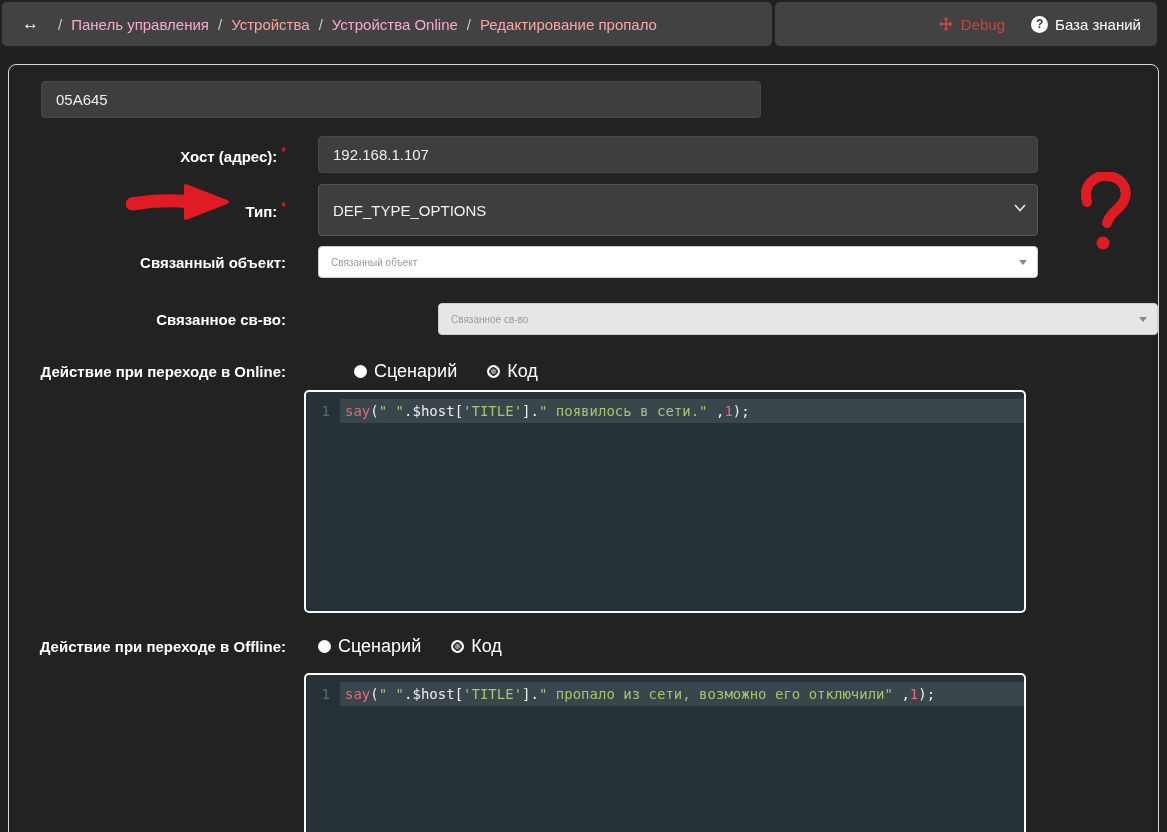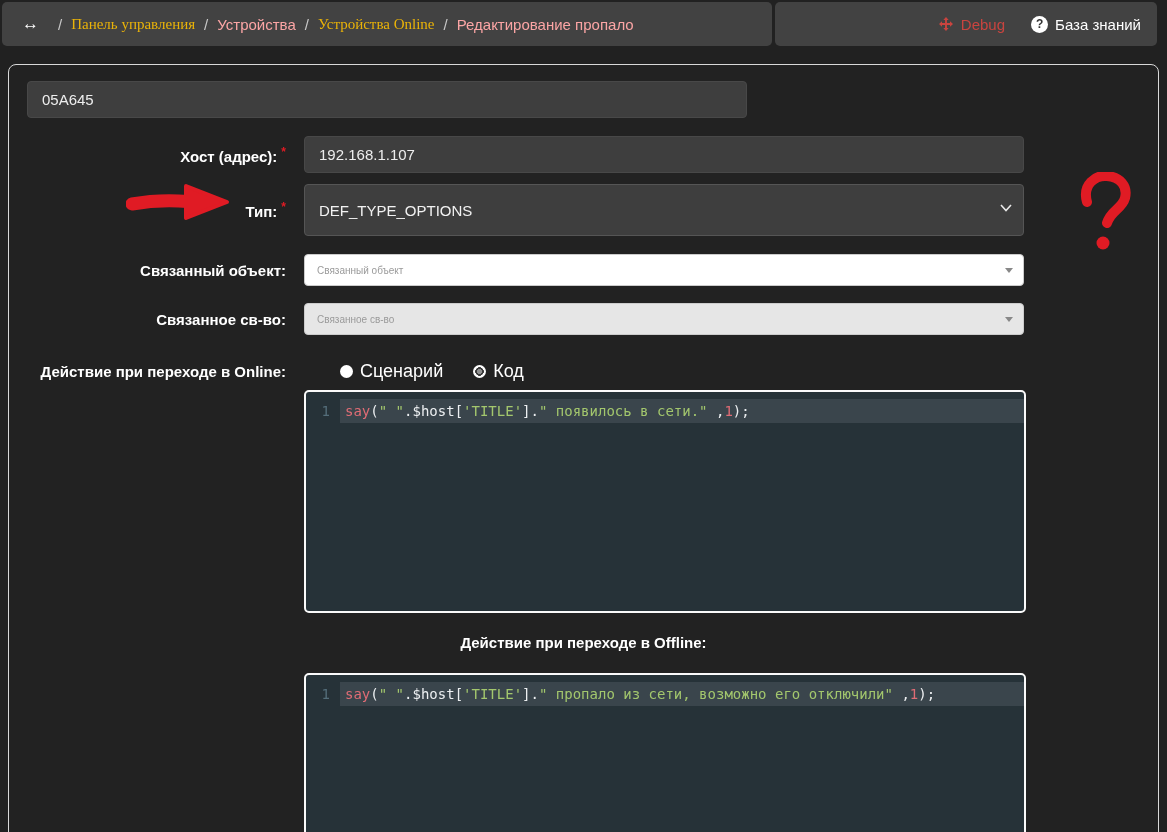--- a/index.html
+++ b/index.html
@@ -18,40 +18,40 @@
   }
   .topbar-seg {
     background: #424242; border-radius: 5px; height: 100%;
     display: flex; align-items: center; padding-left: 12px;
   }
   .topbar-left { flex: 1 1 auto; padding-left: 20px; }
   .topbar-right { flex: 0 0 382px; justify-content: flex-end; padding-right: 16px; }
   .crumb-icon { color: #ffffff; font-size: 17px; margin-right: 10px; }
   .crumb-sep { color: #c9c9c9; font-size: 15px; margin: 0 9px; }
   .crumb { font-size: 15px; cursor: pointer; }
-  .crumb.active { color: #eab308; font-family: Liberation Serif, serif; }
+  .crumb.active { color: #f9a8d4; }
   .crumb.muted { color: #fca5a5; }
   .debug-link { display: flex; align-items: center; gap: 7px; color: #c9443f; font-size: 15px; cursor: pointer; }
   .kb-link { display: flex; align-items: center; gap: 7px; color: #ffffff; font-size: 15px; margin-left: 26px; cursor: pointer; }
   .kb-qicon {
     width: 17px; height: 17px; border-radius: 50%; background: #ffffff; color: #333333;
     font-size: 12px; font-weight: bold; display: flex; align-items: center; justify-content: center;
   }
 
   
   .panel {
     position: absolute; left: 8px; top: 64px; width: 1151px; height: 800px;
     border: 1px solid #d9d9d9; border-radius: 8px; background: #222222;
   }
   .row { position: absolute; left: 0; right: 0; display: flex; align-items: center; }
   .flabel {
     flex: 0 0 277px; text-align: right; font-weight: bold; font-size: 15px; color: #ffffff;
   }
   .req { color: #e01b24; font-size: 12px; vertical-align: super; margin-left: 4px; font-weight: bold; }
-  .ctrl { margin-left: 18px; width: 720px; position: relative; }
+  .ctrl { margin-left: 32px; width: 720px; position: relative; }
 
   .dark-input {
     width: 100%; height: 37px; background: #3e3e3e; border: 1px solid #484848;
     border-radius: 4px; color: #eeeeee; font-size: 15px; padding: 0 14px;
     font-family: "Liberation Sans", sans-serif; outline: none;
   }
   .dark-select {
     height: 52px; background: #3e3e3e; border: 1px solid #555555; border-radius: 4px;
     color: #f2f2f2; font-size: 15px; padding: 0 14px; display: flex; align-items: center;
     cursor: pointer;
@@ -148,31 +148,31 @@
         <span>DEF_TYPE_OPTIONS</span>
         <span class="chev">
           <svg width="12" height="8" viewBox="0 0 12 8">
               <polyline points="1,1 6,6.5 11,1" fill="none" stroke="#e8e8e8" stroke-width="1.6"></polyline>
             </svg>
         </span>
       </div>
     </div>
   </div>
 
-  <div class="row" style="top:189px; height:32px;">
+  <div class="row" style="top:181px; height:32px;">
     <div class="flabel">Связанный объект:</div>
     <div class="ctrl">
       <div class="light-select">
         <span>Связанный объект</span>
         <span class="tri"></span>
       </div>
     </div>
   </div>
 
-  <div class="row" style="top:230px; height:48px;">
+  <div class="row" style="top:230px; height:48px;justify-content:space-between;">
     <div class="flabel">Связанное св-во:</div>
     <div class="ctrl">
       <div class="light-select disabled">
         <span>Связанное св-во</span>
         <span class="tri"></span>
       </div>
     </div>
   </div>
 
   <div class="row" style="top:294px; height:24px;gap:36px;">
@@ -189,21 +189,21 @@
     </div>
   </div>
 
   <div class="editor" style="top:325px;">
     <div class="code-line">
       <span class="gutter">1</span>
       <span class="line-content"><span class="tok-red">say</span><span class="tok-white">(</span><span class="tok-green">" "</span><span class="tok-white">.</span><span class="tok-white">$host</span><span class="tok-white">[</span><span class="tok-green">'TITLE'</span><span class="tok-white">]</span><span class="tok-white">.</span><span class="tok-green">" появилось в сети."</span><span class="tok-white"> </span><span class="tok-white">,</span><span class="tok-red">1</span><span class="tok-white">);</span></span>
     </div>
   </div>
 
-  <div class="row" style="top:569px; height:24px;flex-direction:column;">
+  <div class="row" style="top:569px; height:24px;">
     <div class="flabel">Действие при переходе в Offline:</div>
     <div class="ctrl radio-group">
       <span class="radio-opt">
         <span class="radio"></span>
         <span class="radio-label">Сценарий</span>
       </span>
       <span class="radio-opt">
         <span class="radio checked"></span>
         <span class="radio-label">Код</span>
       </span>

